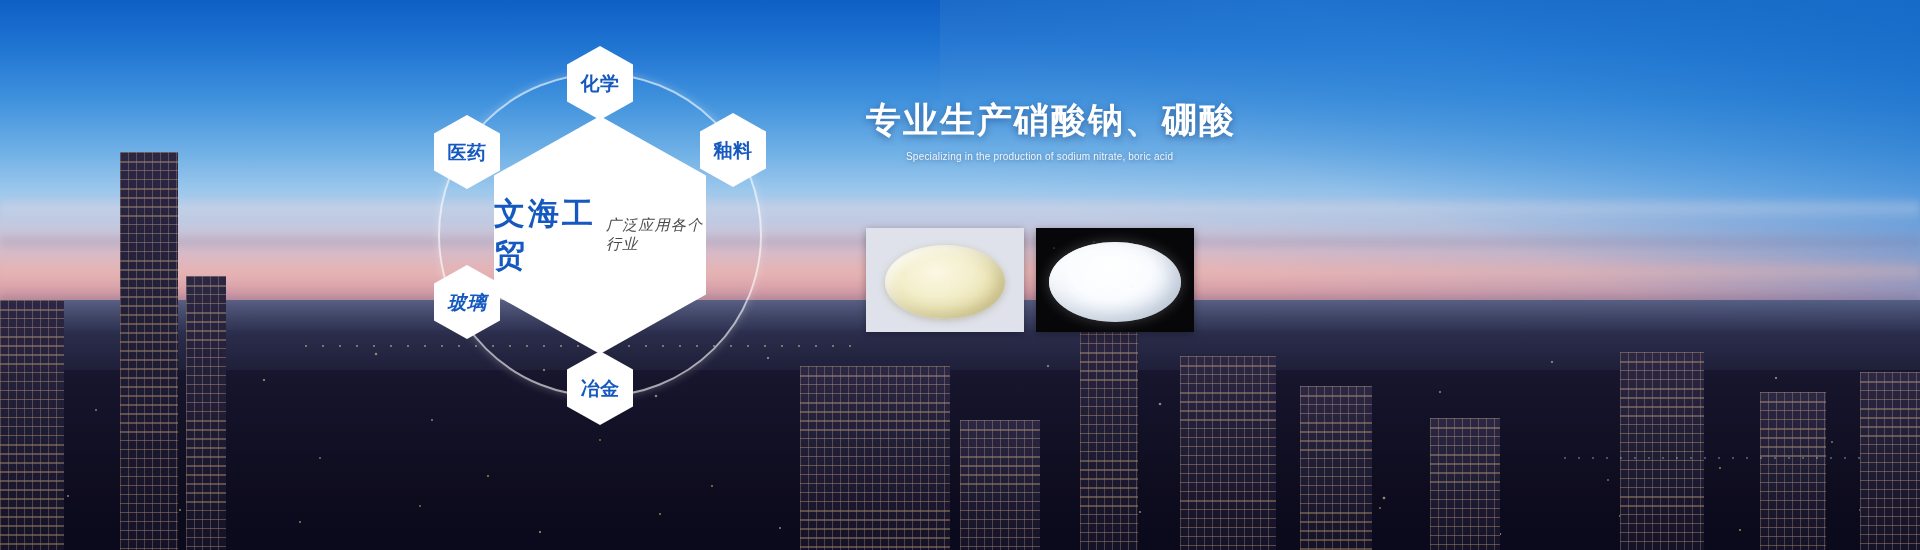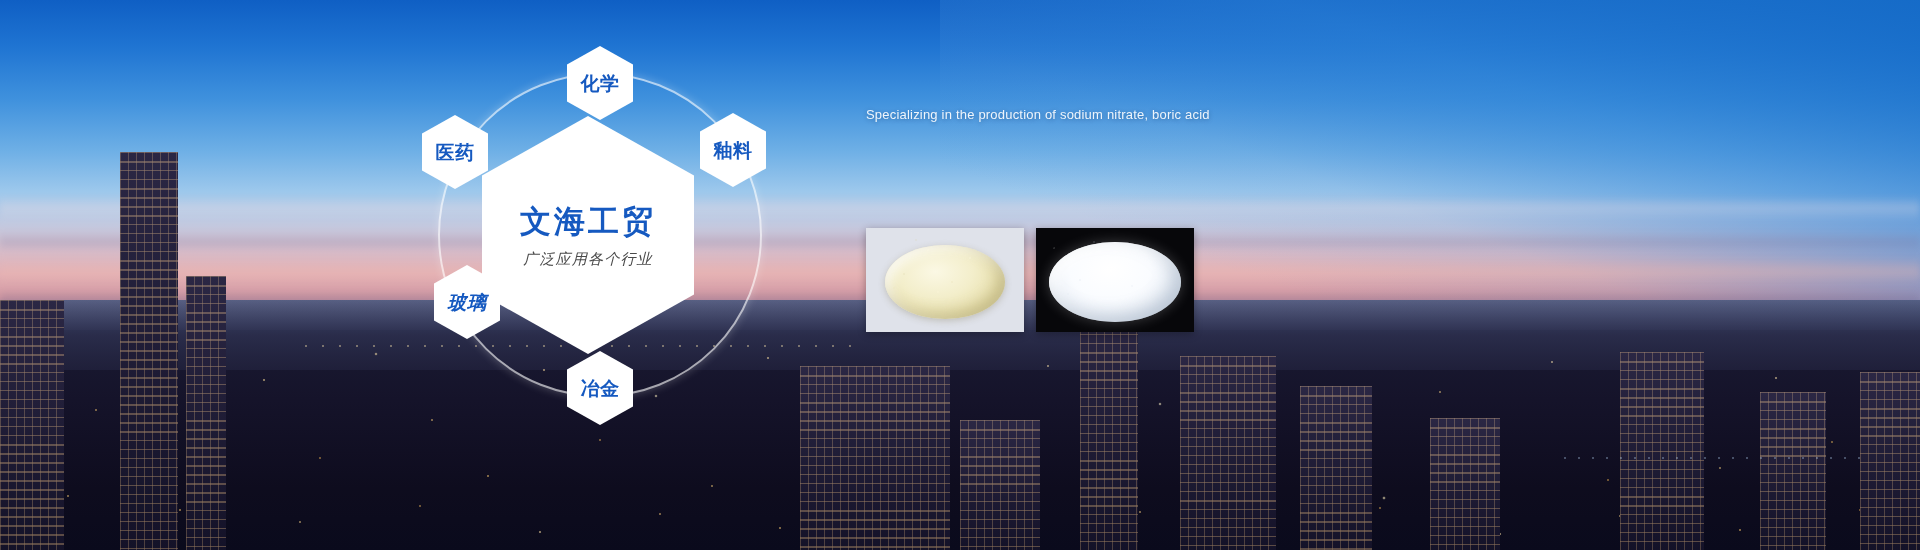--- a/index.html
+++ b/index.html
@@ -170,46 +170,47 @@
     background:#ffffff;
     clip-path:polygon(50% 0%,100% 25%,100% 75%,50% 100%,0% 75%,0% 25%);
     filter:drop-shadow(0 2px 6px rgba(20,50,100,.25));
   }
   .hex-sm { width:66px; height:74px; }
   .hex-sm span {
     color:#1559c0; font-weight:bold; font-size:19px; letter-spacing:.5px;
     line-height:1; white-space:nowrap;
   }
   .hex-center {
-    width:212px; height:238px; left:92px; top:91px;
-    flex-direction:column; gap:7px;
+    width:212px; height:238px; left:104px; top:91px;
+    gap:7px;
   }
   .hex-center .ctitle {
     color:#1559c0; font-weight:bold; font-size:31px; letter-spacing:3px;
   }
   .hex-center .csub {
     color:#4a4a4a; font-size:15px; letter-spacing:1.2px;font-style:italic;
   }
   
   .h-top    { left:177px; top:21px; }
   .h-ur     { left:310px; top:88px; }
-  .h-ul     { left:32px;  top:90px;text-align:center; }
+  .h-ul     { left:44px;  top:90px;text-align:center; }
   .h-lr     { left:310px; top:241px; }
   .h-ll     { left:44px;  top:240px;font-style:italic; }
   .h-bot    { left:177px; top:326px;justify-content:center; }
 
   
   #copy { position:absolute; left:866px; top:98px; width:700px; }
   .headline {
     color:#ffffff; font-size:35px; font-weight:bold; letter-spacing:2px;
     text-shadow:0 2px 7px rgba(10,40,90,.45); line-height:1.25;
   }
   .subline {
-    margin-top:9px; color:#eef5fc; font-size:13px; letter-spacing:.2px;
+    margin-top:9px; color:#eef5fc; font-size:10px; letter-spacing:.2px;
     text-shadow:0 1px 4px rgba(10,40,90,.4);
+    margin-left:40px;
   }
   .tagline {
     margin-top:19px; color:#f4f9ff; font-size:19px; font-style:italic;
     letter-spacing:2.5px; text-shadow:0 1px 5px rgba(10,40,90,.45);
   }
 
   
   #products { position:absolute; left:866px; top:228px; display:flex; gap:12px; }
   .photo { width:158px; height:104px; position:relative; overflow:hidden;
            box-shadow:0 2px 8px rgba(0,0,0,.32); }
@@ -306,20 +307,21 @@
     </div>
     <div class="hex hex-sm h-ll">
       <span>玻璃</span>
     </div>
     <div class="hex hex-sm h-bot">
       <span>冶金</span>
     </div>
   </div>
 
   <div id="copy">
+    <div class="headline">专业生产硝酸钠、硼酸</div>
     <div class="subline">Specializing in the production of sodium nitrate, boric acid</div>
   </div>
 
   <div id="products">
     <div class="photo photo-a">
       <div class="pile"></div>
       <div class="grain"></div>
     </div>
     <div class="photo photo-b">
       <div class="pile"></div>

